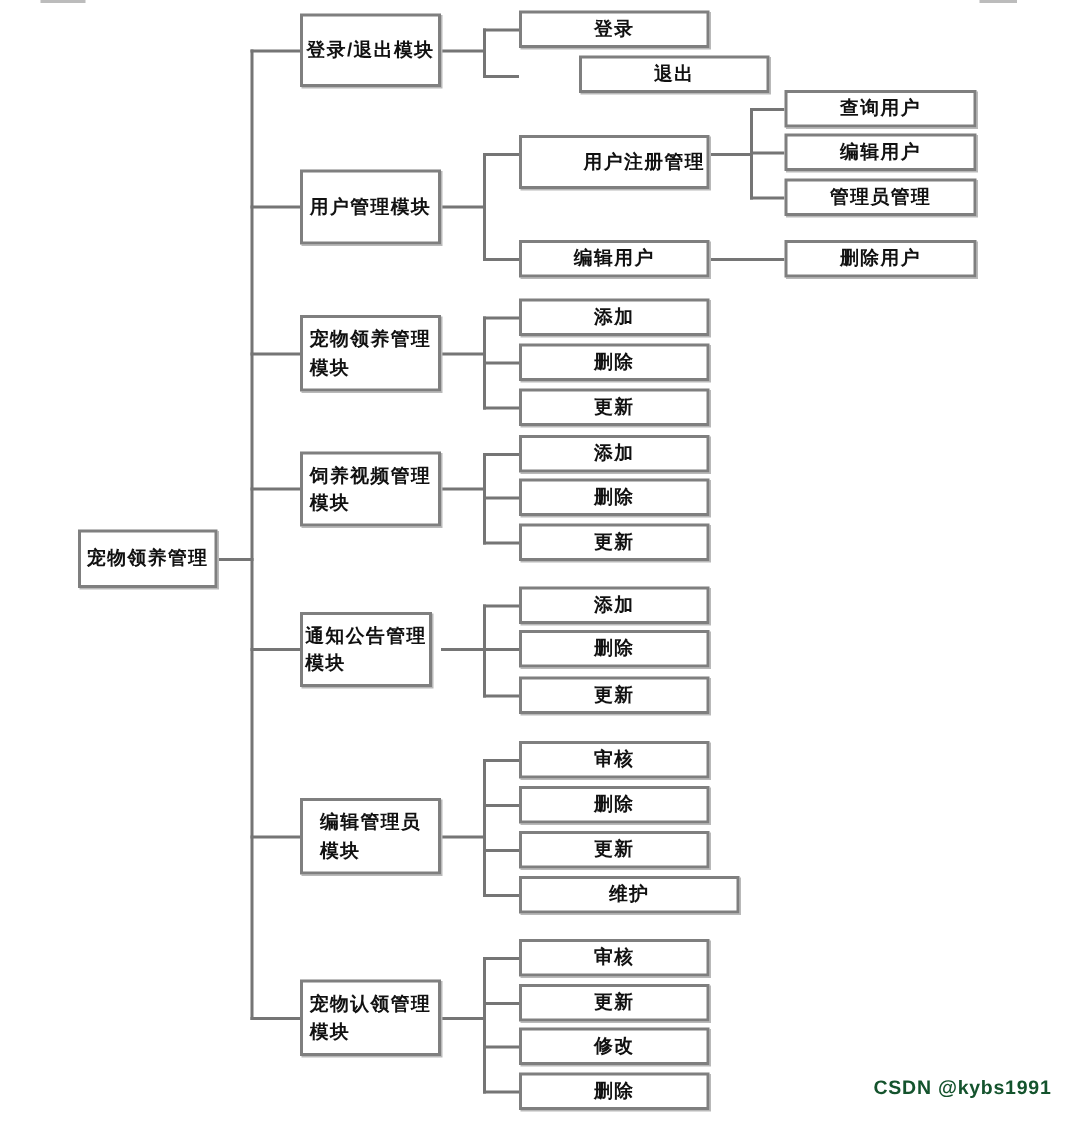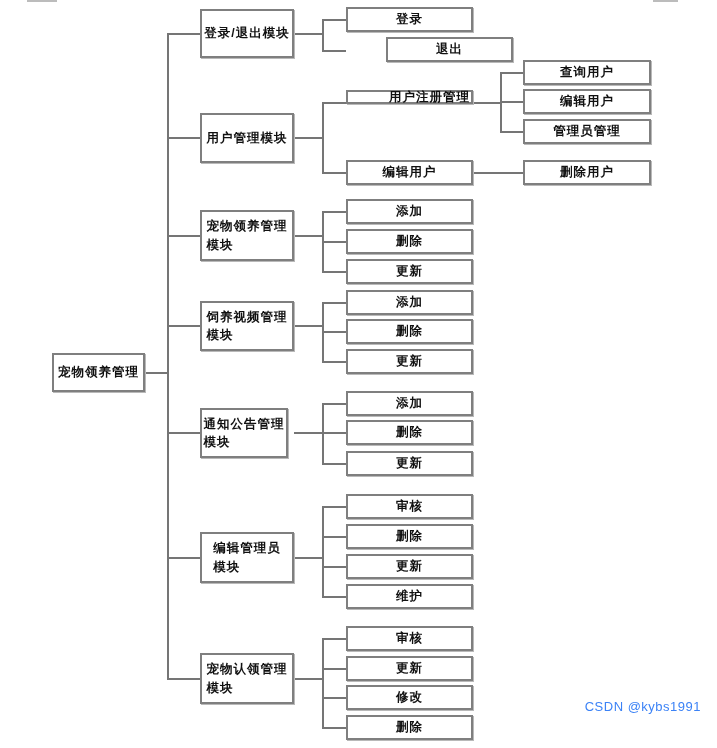--- a/index.html
+++ b/index.html
@@ -36,25 +36,26 @@
     z-index:1;
   }
   .clip-artifact{
     position:absolute;
     top:0;height:2px;
     background:#bcbcbc;
     z-index:1;
   }
   .watermark{
     position:absolute;
-    right:16px;top:699px;
+    right:16px;top:717px;
     font-size:13px;
-    color:#3b82f6;
+    color:#14532d;
     letter-spacing:0.5px;
     z-index:3;
+    font-weight:bold;
   }
 </style>
 </head>
 <body>
 
 <div id="canvas">
   <div class="clip-artifact" style="left:27px;width:30px;"></div>
   <div class="clip-artifact" style="left:653px;width:25px;"></div>
   <div id="nodes">
       <div class="node" style="left: 52px; top: 353px; width: 93px; height: 39px;">宠物领养管理</div>
@@ -66,21 +67,21 @@
       <div class="edge" style="left: 322px; top: 19px; width: 2px; height: 33px;"></div>
       <div class="edge" style="left: 322px; top: 19px; width: 24px; height: 2px;"></div>
       <div class="node" style="left: 346px; top: 7px; width: 127px; height: 25px;">登录</div>
       <div class="edge" style="left: 322px; top: 50px; width: 24px; height: 2px;"></div>
       <div class="node" style="left: 346px; top: 37px; width: 127px; height: 25px; margin-left: 40px;">退出</div>
       <div class="edge" style="left: 167px; top: 137px; width: 33px; height: 2px;"></div>
       <div class="node" style="left: 200px; top: 113px; width: 94px; height: 50px;">用户管理模块</div>
       <div class="edge" style="left: 294px; top: 137px; width: 30px; height: 2px;"></div>
       <div class="edge" style="left: 322px; top: 102px; width: 2px; height: 72px;"></div>
       <div class="edge" style="left: 322px; top: 102px; width: 24px; height: 2px;"></div>
-      <div class="node" style="left: 346px; top: 90px; width: 127px; height: 14px; padding-left: 40px;">用户注册管理</div>
+      <div class="node" style="left: 346px; top: 90px; width: 127px; height: 36px; padding-left: 40px;">用户注册管理</div>
       <div class="edge" style="left: 473px; top: 102px; width: 29px; height: 2px;"></div>
       <div class="edge" style="left: 500px; top: 72px; width: 2px; height: 61px;"></div>
       <div class="edge" style="left: 500px; top: 72px; width: 23px; height: 2px;"></div>
       <div class="node" style="left: 523px; top: 60px; width: 128px; height: 25px;">查询用户</div>
       <div class="edge" style="left: 500px; top: 101px; width: 23px; height: 2px;"></div>
       <div class="node" style="left: 523px; top: 89px; width: 128px; height: 25px;">编辑用户</div>
       <div class="edge" style="left: 500px; top: 131px; width: 23px; height: 2px;"></div>
       <div class="node" style="left: 523px; top: 119px; width: 128px; height: 25px;">管理员管理</div>
       <div class="edge" style="left: 322px; top: 172px; width: 24px; height: 2px;"></div>
       <div class="node" style="left: 346px; top: 160px; width: 127px; height: 25px;">编辑用户</div>
@@ -126,21 +127,21 @@
 模块</div>
       <div class="edge" style="left: 294px; top: 557px; width: 30px; height: 2px;"></div>
       <div class="edge" style="left: 322px; top: 506px; width: 2px; height: 92px;"></div>
       <div class="edge" style="left: 322px; top: 506px; width: 24px; height: 2px;"></div>
       <div class="node" style="left: 346px; top: 494px; width: 127px; height: 25px;">审核</div>
       <div class="edge" style="left: 322px; top: 536px; width: 24px; height: 2px;"></div>
       <div class="node" style="left: 346px; top: 524px; width: 127px; height: 25px;">删除</div>
       <div class="edge" style="left: 322px; top: 566px; width: 24px; height: 2px;"></div>
       <div class="node" style="left: 346px; top: 554px; width: 127px; height: 25px;">更新</div>
       <div class="edge" style="left: 322px; top: 596px; width: 24px; height: 2px;"></div>
-      <div class="node" style="left: 346px; top: 584px; width: 127px; height: 25px;">维护</div>
+      <div class="node" style="left: 346px; top: 584px; width: 147px; height: 25px;">维护</div>
       <div class="edge" style="left: 167px; top: 678px; width: 33px; height: 2px;"></div>
       <div class="node" style="left: 200px; top: 653px; width: 94px; height: 51px;">宠物认领管理
 模块</div>
       <div class="edge" style="left: 294px; top: 678px; width: 30px; height: 2px;"></div>
       <div class="edge" style="left: 322px; top: 638px; width: 2px; height: 91px;"></div>
       <div class="edge" style="left: 322px; top: 638px; width: 24px; height: 2px;"></div>
       <div class="node" style="left: 346px; top: 626px; width: 127px; height: 25px;">审核</div>
       <div class="edge" style="left: 322px; top: 668px; width: 24px; height: 2px;"></div>
       <div class="node" style="left: 346px; top: 656px; width: 127px; height: 25px;">更新</div>
       <div class="edge" style="left: 322px; top: 697px; width: 24px; height: 2px;"></div>

